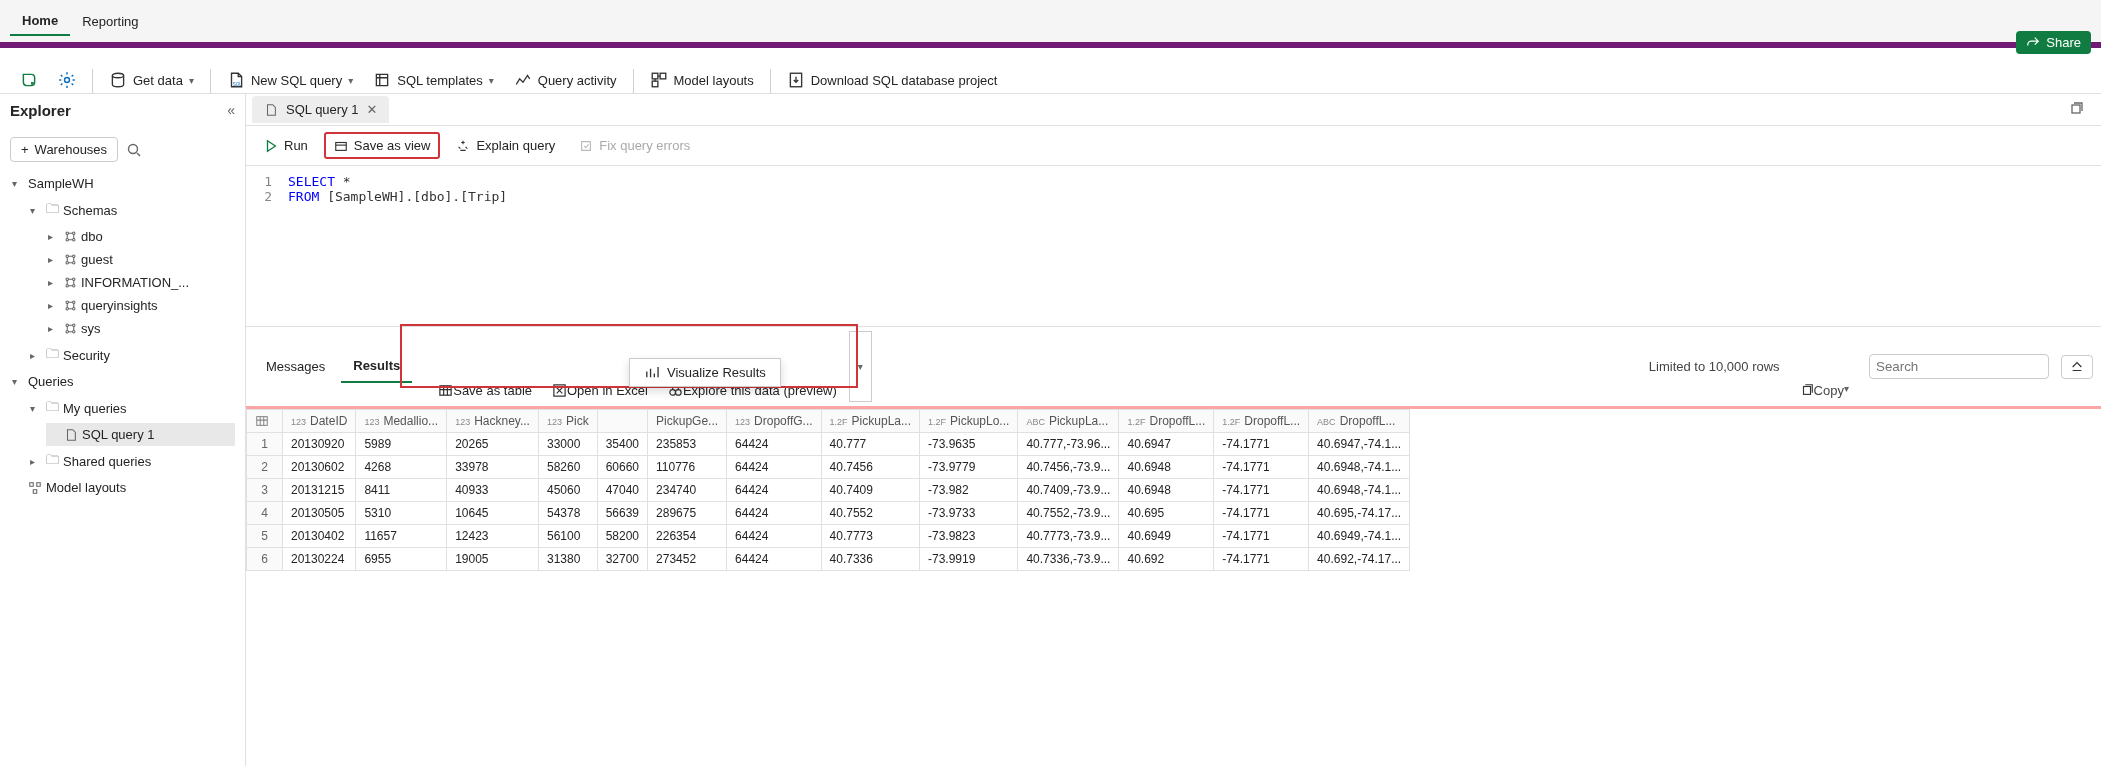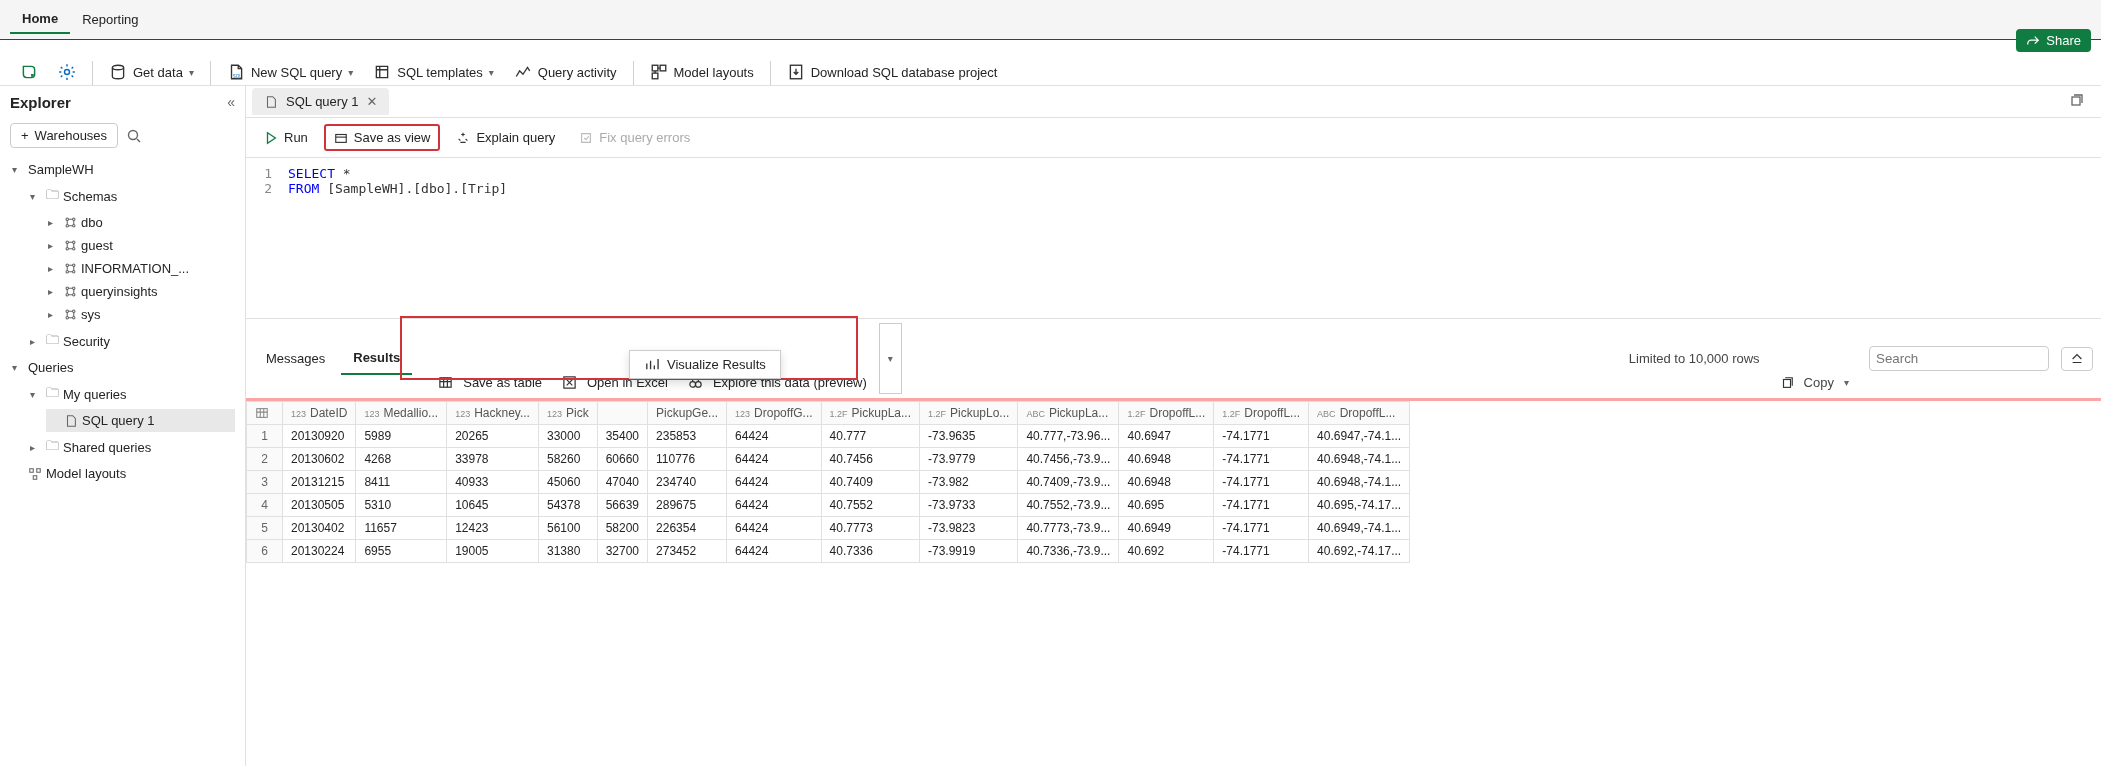--- a/index.html
+++ b/index.html
@@ -1,28 +1,28 @@
 <!DOCTYPE html>
 <html><head>
 <meta charset="utf-8">
 <style>
 * { box-sizing: border-box; margin: 0; padding: 0; }
 body { font-family: "Segoe UI", sans-serif; font-size: 13px; color: #242424; background: #fff; width: 2101px; }
-.topnav { display: flex; align-items: center; height: 40px; background: #f5f5f5; border-bottom: 1px solid #701a75; padding: 0 10px; }
+.topnav { display: flex; align-items: center; height: 48px; background: #f5f5f5; border-bottom: 6px solid #701a75; padding: 0 10px; }
 .topnav .tab { padding: 6px 12px; cursor: pointer; }
 .topnav .tab.active { border-bottom: 2px solid #107c41; font-weight: 600; }
 .topnav .spacer { flex: 1; }
 .share-btn { background: #107c41; color: #fff; padding: 4px 10px; border-radius: 4px; display: flex; align-items: center; gap: 6px; cursor: pointer; margin-top: 42px; }
 .toolbar { display: flex; align-items: flex-end; height: 46px; padding: 0 12px; gap: 4px; border-bottom: 1px solid #e0e0e0; }
 .tb-btn { display: flex; align-items: center; gap: 6px; padding: 4px 8px; cursor: pointer; border-radius: 3px; }
 .tb-sep { width: 1px; height: 24px; background: #d0d0d0; margin: 0 4px; }
 .chev { font-size: 10px; color: #666; }
 .main { display: flex; height: 680px; }
 .explorer { width: 246px; border-right: 1px solid #e0e0e0; padding: 8px 10px; display: flex; flex-direction: column; }
-.exp-header { display: flex; align-items: flex-start; justify-content: space-between; margin-bottom: 12px; }
+.exp-header { display: flex; align-items: flex-start; justify-content: space-between; margin-bottom: 18px; }
 .exp-header h3 { font-size: 15px; font-weight: 600; }
 .collapse-icon { cursor: pointer; font-size: 14px; color: #666; }
 .wh-row { display: flex; align-items: center; gap: 8px; margin-bottom: 10px; }
 .wh-btn { border: 1px solid #ccc; border-radius: 4px; padding: 4px 10px; display: flex; align-items: center; gap: 6px; cursor: pointer; }
 .search-icn { cursor: pointer; color: #666; }
 .tree { font-size: 13px; }
 .tree-item { display: flex; align-items: center; gap: 4px; padding: 4px 2px; cursor: pointer; }
 .tree-item.selected { background: #e8e8e8; }
 .tree-children { margin-left: 18px; }
 .caret { width: 12px; color: #666; font-size: 10px; }
@@ -38,21 +38,21 @@
 .faded { color: #aaa; }
 .editor { padding: 8px 12px; font-family: Consolas, monospace; font-size: 13px; height: 160px; }
 .ed-line { display: flex; gap: 16px; }
 .gutter { color: #888; width: 14px; text-align: right; }
 .kw { color: #0000ff; }
 .str { color: #333; }
 .low-toolbar { display: flex; align-items: center; border-top: 1px solid #e0e0e0; border-bottom: 3px solid #fca5a5; padding: 4px 8px; gap: 4px; position: relative; }
 .ltab { padding: 8px 12px; cursor: pointer; }
 .ltab.active { border-bottom: 2px solid #107c41; font-weight: 600; }
 .low-actions { display: flex; gap: 4px; margin-left: 14px; }
-.l-act { display: flex; align-items: center; gap: 10px; padding: 4px 8px; cursor: pointer; margin-top: 48px; }
+.l-act { display: flex; align-items: flex-start; gap: 0; padding: 4px 8px; cursor: pointer; margin-top: 48px; }
 .hl-red-box { position: absolute; border: 2px solid #d13438; pointer-events: none; }
 .popup { position: absolute; background: #fff; border: 1px solid #ccc; box-shadow: 0 4px 10px rgba(0,0,0,.15); padding: 6px 14px; display: flex; align-items: center; gap: 8px; cursor: pointer; z-index: 10; }
 .dd-btn { border: 1px solid #ccc; padding: 4px 8px; display:flex; align-items:center; cursor:pointer; }
 .right-info { margin-left: auto; display: flex; align-items: center; gap: 12px; color: #444; }
 .search-box { border: 1px solid #ccc; border-radius: 4px; padding: 4px 6px; width: 180px; }
 .expand-btn { border: 1px solid #ccc; border-radius: 4px; padding: 4px 8px; cursor: pointer; }
 .grid { overflow: auto; position: relative; }
 table { border-collapse: collapse; width: max-content; }
 th, td { border: 1px solid #e0e0e0; padding: 4px 8px; text-align: left; font-size: 12px; white-space: nowrap; }
 th { background: #fafafa; font-weight: 400; color: #555; }

